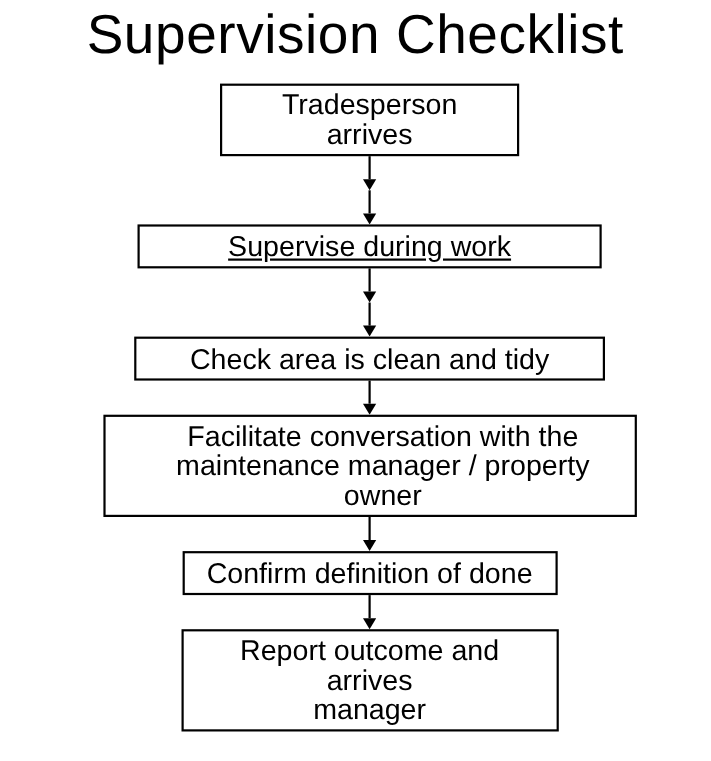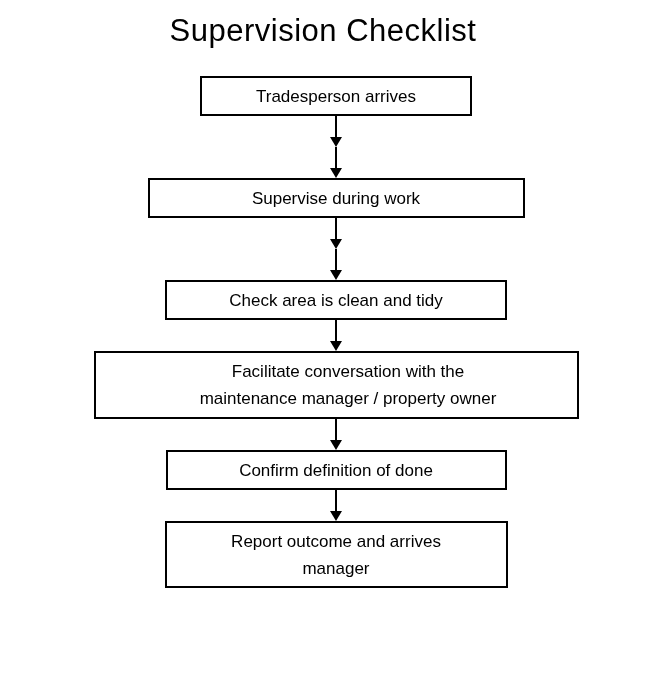--- a/index.html
+++ b/index.html
@@ -16,21 +16,21 @@
     width: 646px;
     height: 692px;
     display: flex;
     flex-direction: column;
     align-items: center;
     box-sizing: border-box;
   }
   .title {
     margin: 4px 0 0 0;
     padding: 0;
-    font-size: 31px;
+    font-size: 50px;
     font-weight: 400;
     letter-spacing: 0.5px;
     line-height: 54px;
     text-align: center;
     white-space: nowrap;
   }
   .flow {
     display: flex;
     flex-direction: column;
     align-items: center;
@@ -38,33 +38,33 @@
     margin-left: 26px; 
   }
   .node {
     box-sizing: border-box;
     border: 2px solid #000000;
     background: #ffffff;
     display: flex;
     align-items: center;
     justify-content: center;
     text-align: center;
-    font-size: 17px;
+    font-size: 26px;
     line-height: 27px;
     min-height: 40px;
     padding: 4px 12px;
   }
   .node .label {
     white-space: pre-line;
   }
   .n1 { width: 272px; }
   .n2 { width: 530px; }
-  .n3 { width: 377px; }
+  .n3 { width: 422px; text-decoration: underline; }
   .n4 { width: 283px; }
-  .n5 { width: 342px; }
+  .n5 { width: 428px; text-align: right; }
   .n6 { width: 485px; min-height: 68px; padding-left: 36px; }
   .n7 { width: 341px; text-align: center; }
   .n8 { width: 343px; min-height: 67px; }
   .arrow {
     display: flex;
     flex-direction: column;
     align-items: center;
     height: 31px;
     width: 14px;
   }

